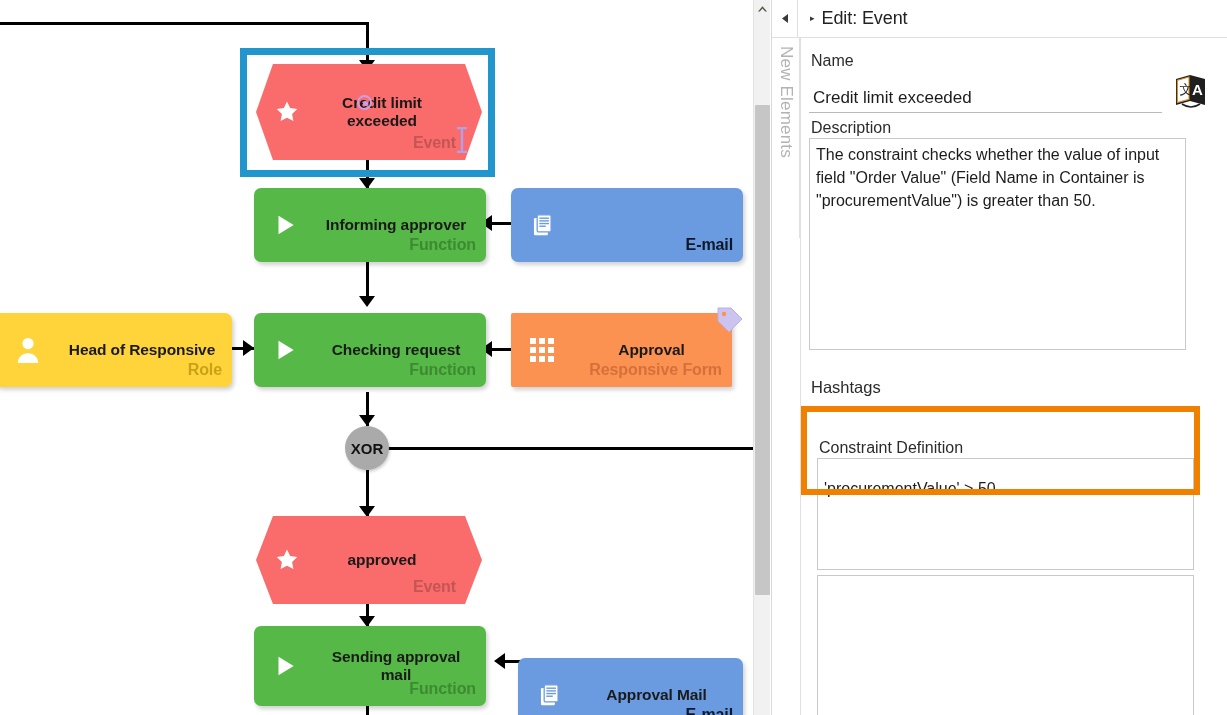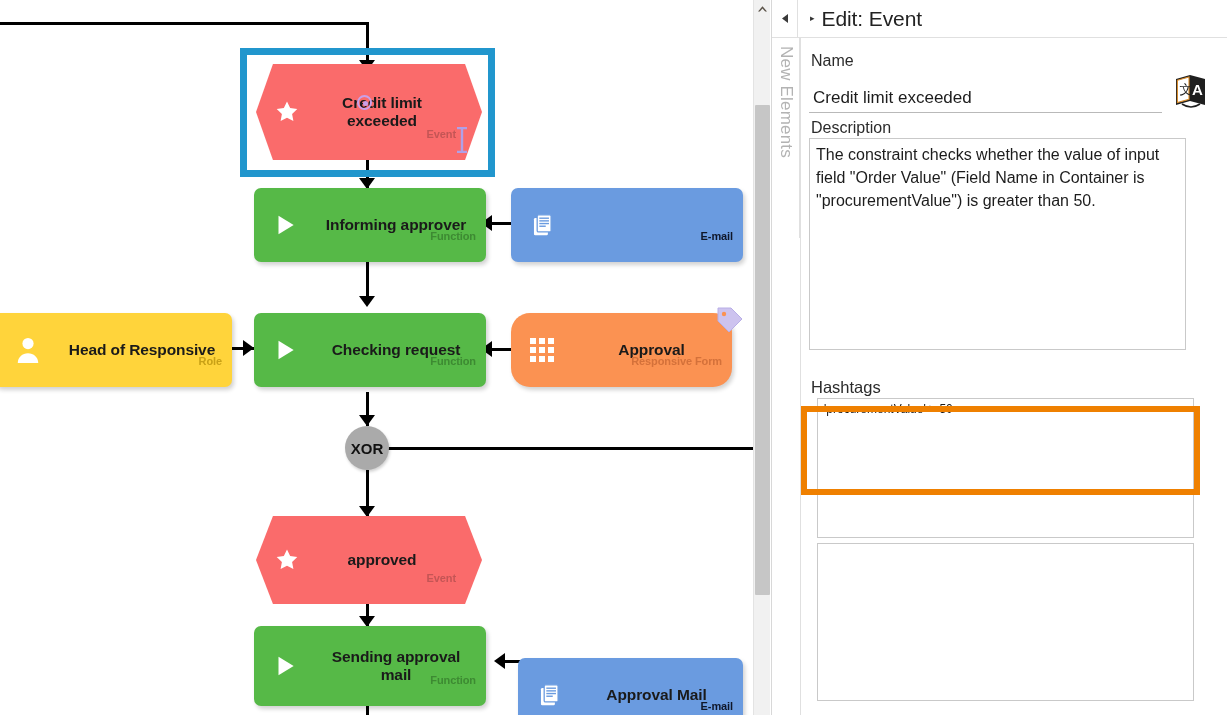--- a/index.html
+++ b/index.html
@@ -57,31 +57,31 @@
     text-align: center;
     font-size: 15.5px;
     font-weight: bold;
     color: #1a1a1a;
     line-height: 1.15;
     padding-right: 10px;
     letter-spacing: -.1px;
   }
   .node .sub {
     position: absolute;
-    right: 10px; bottom: 20px;
-    font-size: 11px;
+    right: 10px; bottom: 8px;
+    font-size: 16px;
     font-weight: bold;
     letter-spacing: -.1px;
   }
 
   .n-function { background: #56b947; border-radius: 7px; }
   .n-function .sub { color: #3d8a32; }
   .n-email    { background: #6a9be0; border-radius: 7px; }
   .n-email .sub { color: #0f172a; }
-  .n-form     { background: #fb9252; border-radius: 19px; gap: 8px; }
+  .n-form     { background: #fb9252; border-radius: 2px; gap: 8px; }
   .n-form .sub { color: #d4713a; }
   .n-role     { background: #ffd43b; border-radius: 7px; }
   .n-role .sub { color: #c9a116; }
 
   
   .n-event {
     background: #fa6b6b;
     clip-path: polygon(0% 50%, 7.5% 0%, 92.5% 0%, 100% 50%, 92.5% 100%, 7.5% 100%);
     box-shadow: none;
     filter: drop-shadow(2px 3px 3px rgba(0,0,0,.2));
@@ -168,21 +168,21 @@
     display: flex; align-items: center;
   }
   #collapse-btn {
     width: 26px; height: 38px;
     display:flex; align-items:center; justify-content:center;
     border-right: 1px solid #e0e0e0;
     color: #3a3a3a;
   }
   #panel-title-wrap { display:flex; align-items:center; padding-left: 12px; }
   #panel-title {
-    font-size: 21px; color: #222; letter-spacing: -.1px;
+    font-size: 18px; color: #222; letter-spacing: -.1px;
   }
   .twisty { margin-right: 7px; color: #333; font-size: 9px; line-height: 1; }
 
   #vert-tab {
     position: absolute;
     left: 0; top: 38px;
     width: 28px; height: 200px;
     border-right: 1px solid #e0e0e0;
     display: flex; align-items: flex-start; justify-content: center;
   }
@@ -241,26 +241,26 @@
   #constraint-highlight {
     position: absolute;
     left: 0px; top: 368px;
     width: 399px; height: 89px;
     border: 6px solid #ef8000;
     pointer-events: none;
   }
   #constraint-label { margin-top: 42px; margin-left: 10px; }
   #constraint-input {
     margin-left: 8px;
-    width: 377px; height: 140px;
+    width: 377px; height: 112px;
     font-family: "Liberation Sans", sans-serif;
-    font-size: 12px;
+    font-size: 16px;
     color: #1c1c1c;
     border: 1px solid #c9c9c9;
-    padding: 3px 6px;
+    padding: 21px 6px;
     resize: none;
     outline: none;
     background: #fff;
   }
   #extra-input {
     margin-left: 8px; margin-top: 1px;
     width: 377px; height: 158px;
     border: 1px solid #c9c9c9;
     background: #fff;
     resize: none;
@@ -482,20 +482,21 @@
             <path d="M10 33 q9 6 18 0" stroke="#1f1f1f" stroke-width="1.6" fill="none"></path>
           </svg>
         </span>
       </div>
 
       <div class="field-label">Description</div>
       <textarea id="description-input" style="">The constraint checks whether the value of input field "Order Value" (Field Name in Container is "procurementValue") is greater than 50.</textarea>
 
       <div class="field-label" id="hashtags-label">Hashtags</div>
 
+      <div class="field-label" id="constraint-label">Constraint Definition</div>
       <textarea id="constraint-input" style="">'procurementValue' &gt; 50</textarea>
 
       <div id="extra-input"></div>
 
       
 
       <div id="constraint-highlight"></div>
     </div>
   </div>
 </div>

